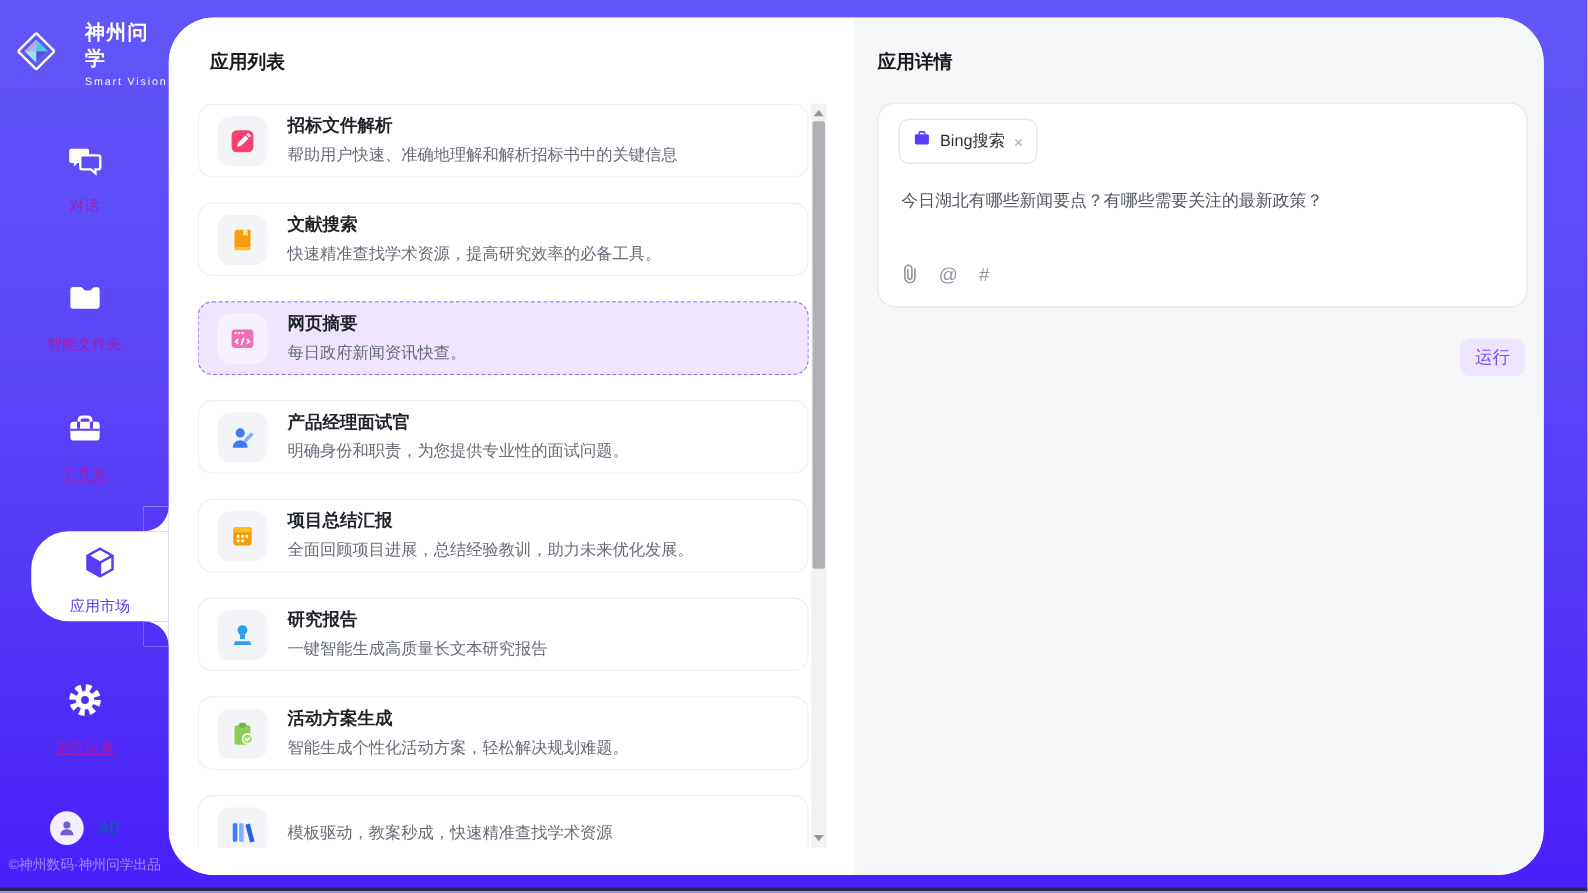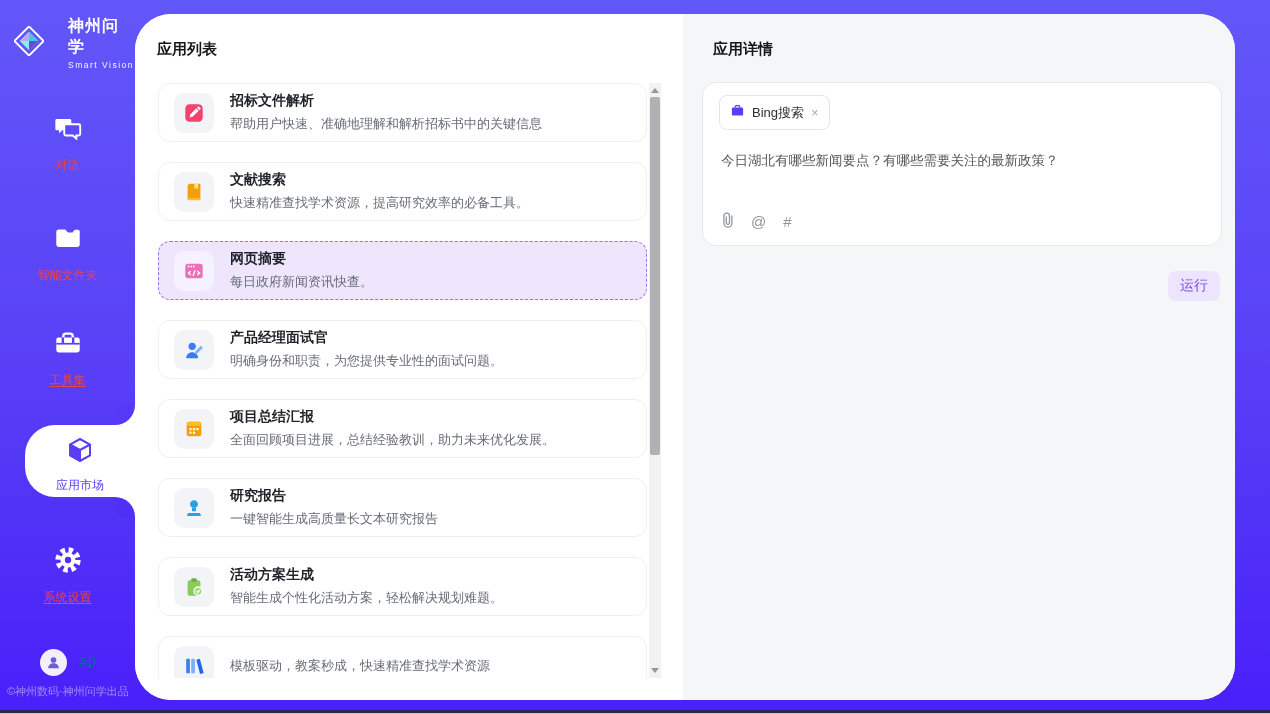--- a/index.html
+++ b/index.html
@@ -11,42 +11,42 @@
   }
   
   .bottom-strip{position:absolute;left:0;right:0;bottom:0;height:4px;background:#28284E;border-bottom:1px solid #C9CBD4;z-index:9;}
   
   .sidebar{position:absolute;left:0;top:0;width:135px;height:714px;color:#fff;z-index:3;}
   .brand{position:absolute;top:16px;left:14px;display:flex;align-items:center;gap:24px;}
   .brand-text .cn{font-size:16px;font-weight:bold;letter-spacing:1px;}
   .brand-text .en{font-size:8.5px;letter-spacing:1.5px;margin-top:2px;opacity:.95;}
   .nav-item{position:absolute;left:0;width:135px;text-align:center;cursor:pointer;}
   .nav-item .nico{display:block;margin:0 auto 8px;}
-  .nav-label{font-size:12px;color:#ef4444;display:inline-block;}
+  .nav-label{font-size:12px;color:#a21caf;display:inline-block;}
   .nav-label.u{text-decoration:underline;text-underline-offset:2px;}
   .nav-chat{top:113px;} .nav-folder{top:223px;} .nav-tools{top:328px;} .nav-settings{top:545px;}
   
   .nav-bubble{position:absolute;left:25px;top:425px;width:110px;height:72px;background:#fff;border-radius:30px 0 0 30px;text-align:center;cursor:pointer;}
   .nav-bubble .nav-label{color:#5B3DF5;text-underline-offset:2px;}
   .nav-bubble .nico{display:block;margin:10px auto 4px;}
   .fillet{position:absolute;right:0;width:20px;height:20px;background:#fff;overflow:hidden;}
   .fillet-top{top:-20px;} .fillet-bottom{bottom:-20px;}
   .fillet-top::after{content:"";position:absolute;inset:0;background:#5539F7;border-bottom-right-radius:20px;}
   .fillet-bottom::after{content:"";position:absolute;inset:0;background:#5130F6;border-top-right-radius:20px;}
   .user-row{position:absolute;left:40px;top:649px;display:flex;align-items:center;gap:12px;cursor:pointer;}
   .avatar{width:27px;height:27px;border-radius:50%;background:#F3EFFE;display:flex;align-items:center;justify-content:center;}
   .user-name{font-size:14px;color:#0369a1;font-family:Liberation Mono, monospace;}
   .copyright{position:absolute;left:7px;top:684px;font-size:11px;color:rgba(255,255,255,0.45);white-space:nowrap;}
   
   .content{position:absolute;left:135px;top:14px;width:1100px;height:686px;border-radius:36px;overflow:hidden;display:flex;z-index:2;background:#fff;}
   .list-panel{width:548px;background:#fff;position:relative;flex:none;}
   .detail-panel{flex:1;background:#F5F6F8;position:relative;}
-  .panel-title{font-size:15px;font-weight:bold;color:#17181C;}
+  .panel-title{font-size:15px;font-weight:bold;color:#17181C;margin-left:11px;}
   .list-panel .panel-title{position:absolute;left:22px;top:26px;}
-  .detail-panel .panel-title{position:absolute;left:30px;top:26px;}
+  .detail-panel .panel-title{position:absolute;left:8px;top:26px;}
   
   .list-viewport{position:absolute;left:23px;top:69px;width:489px;height:595px;overflow:hidden;}
   .app-card{display:flex;align-items:center;gap:16px;height:59px;margin-bottom:20px;background:#fff;border:1px solid #EFEFF2;border-radius:12px;padding:9px 15px;cursor:pointer;}
   .app-card.selected{background:#EFE6FE;border:1px dashed #9B6BF7;margin-top:12px;}
   .tile{width:40px;height:40px;border-radius:10px;background:#F2F4F8;display:flex;align-items:center;justify-content:center;flex:none;}
   .app-card.selected .tile{background:#F6F1FE;}
   .app-info{min-width:0;}
   .app-name{font-size:14px;font-weight:bold;color:#1F2329;margin-bottom:5px;}
   .app-desc{font-size:13px;color:#676C77;white-space:nowrap;}
   

